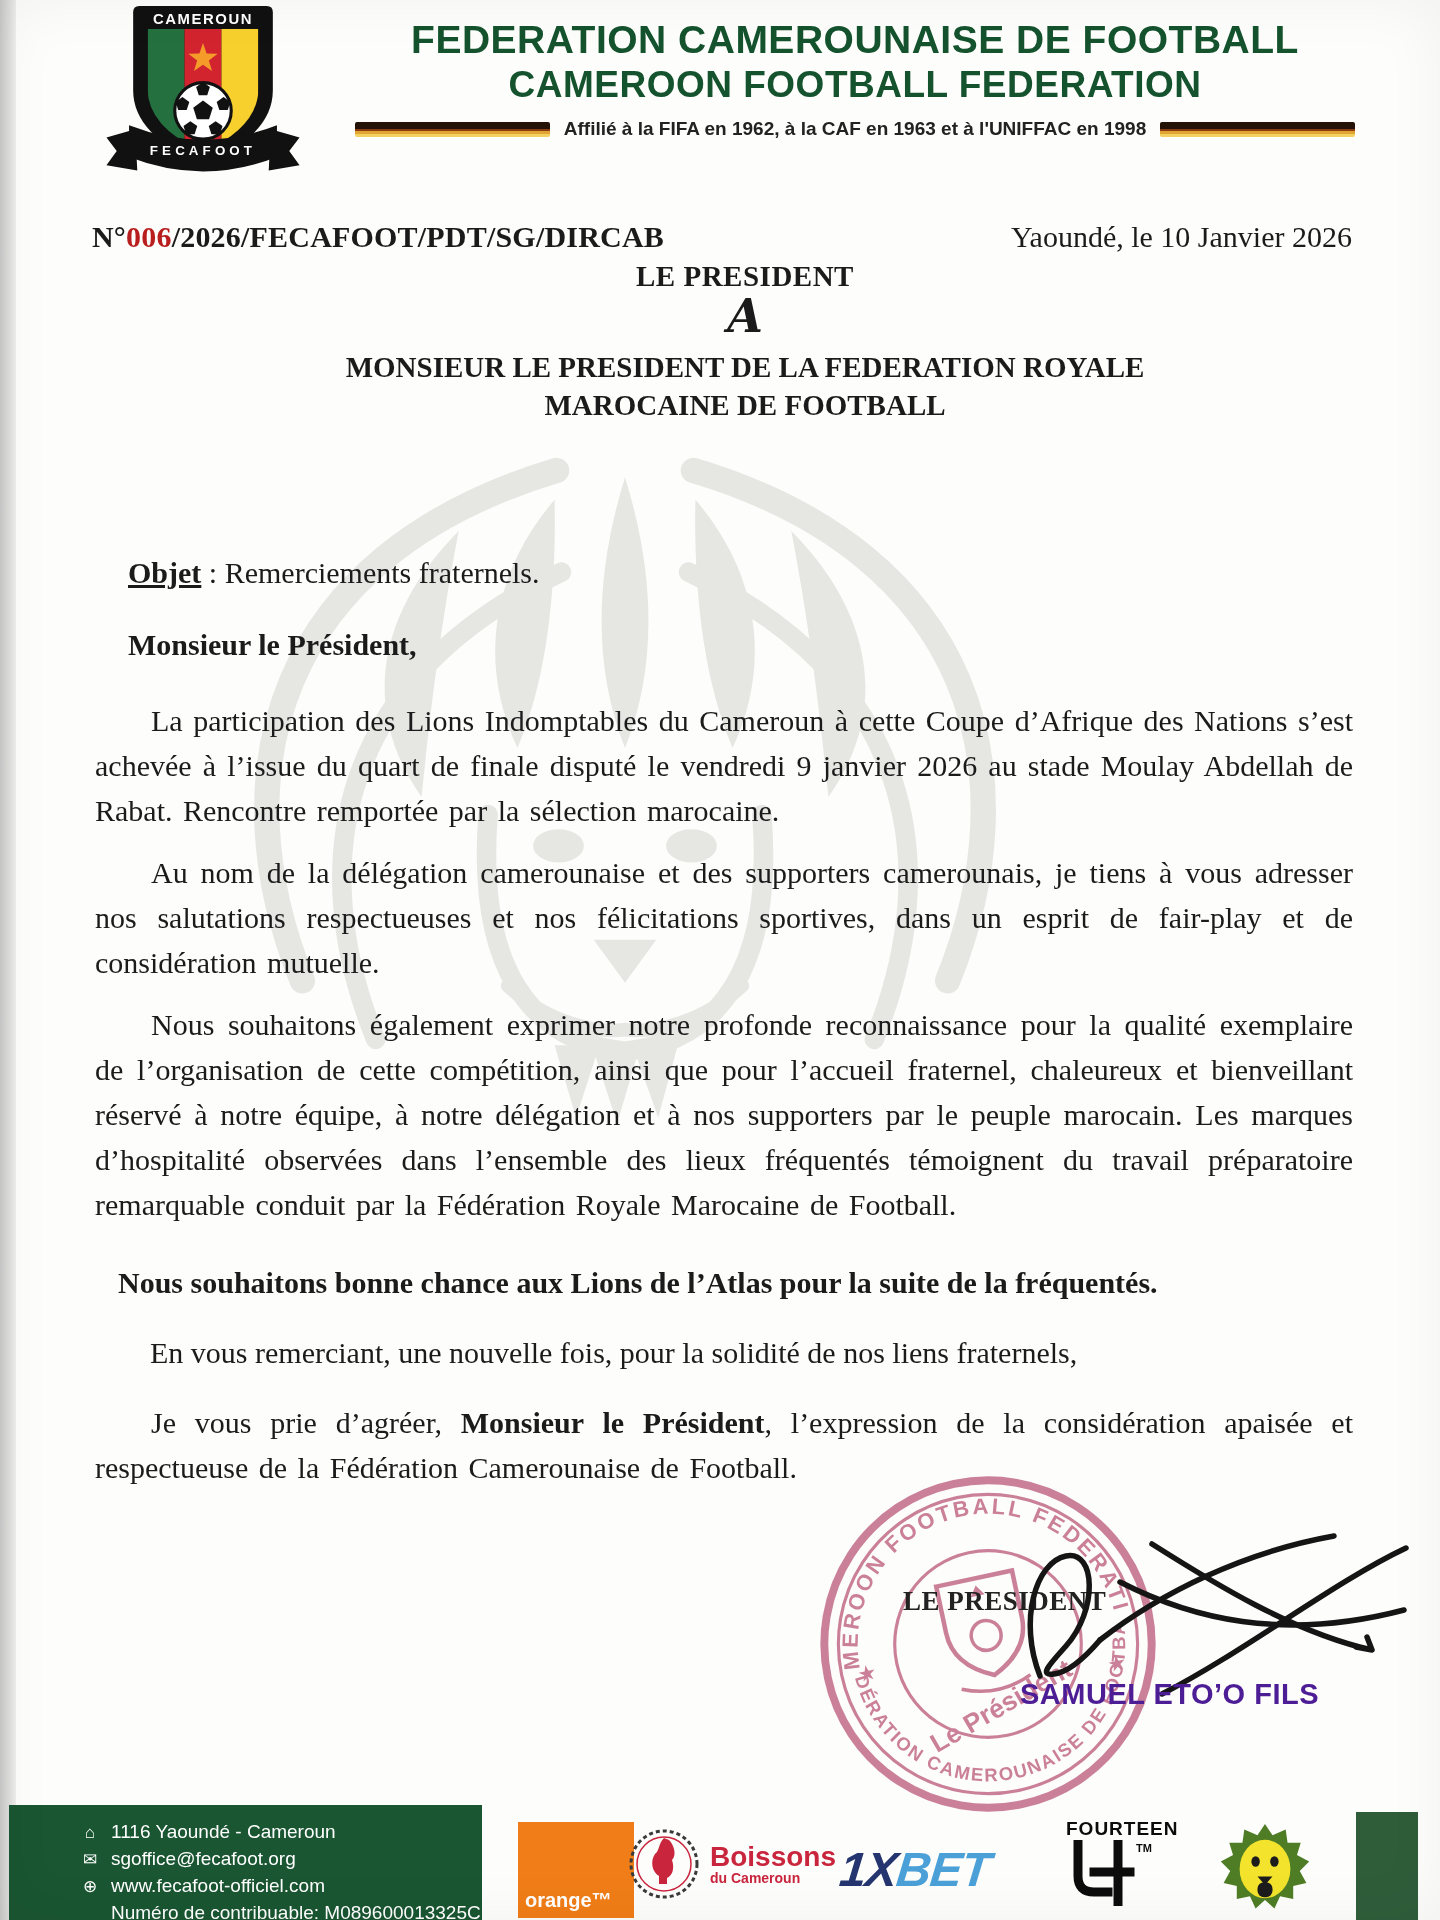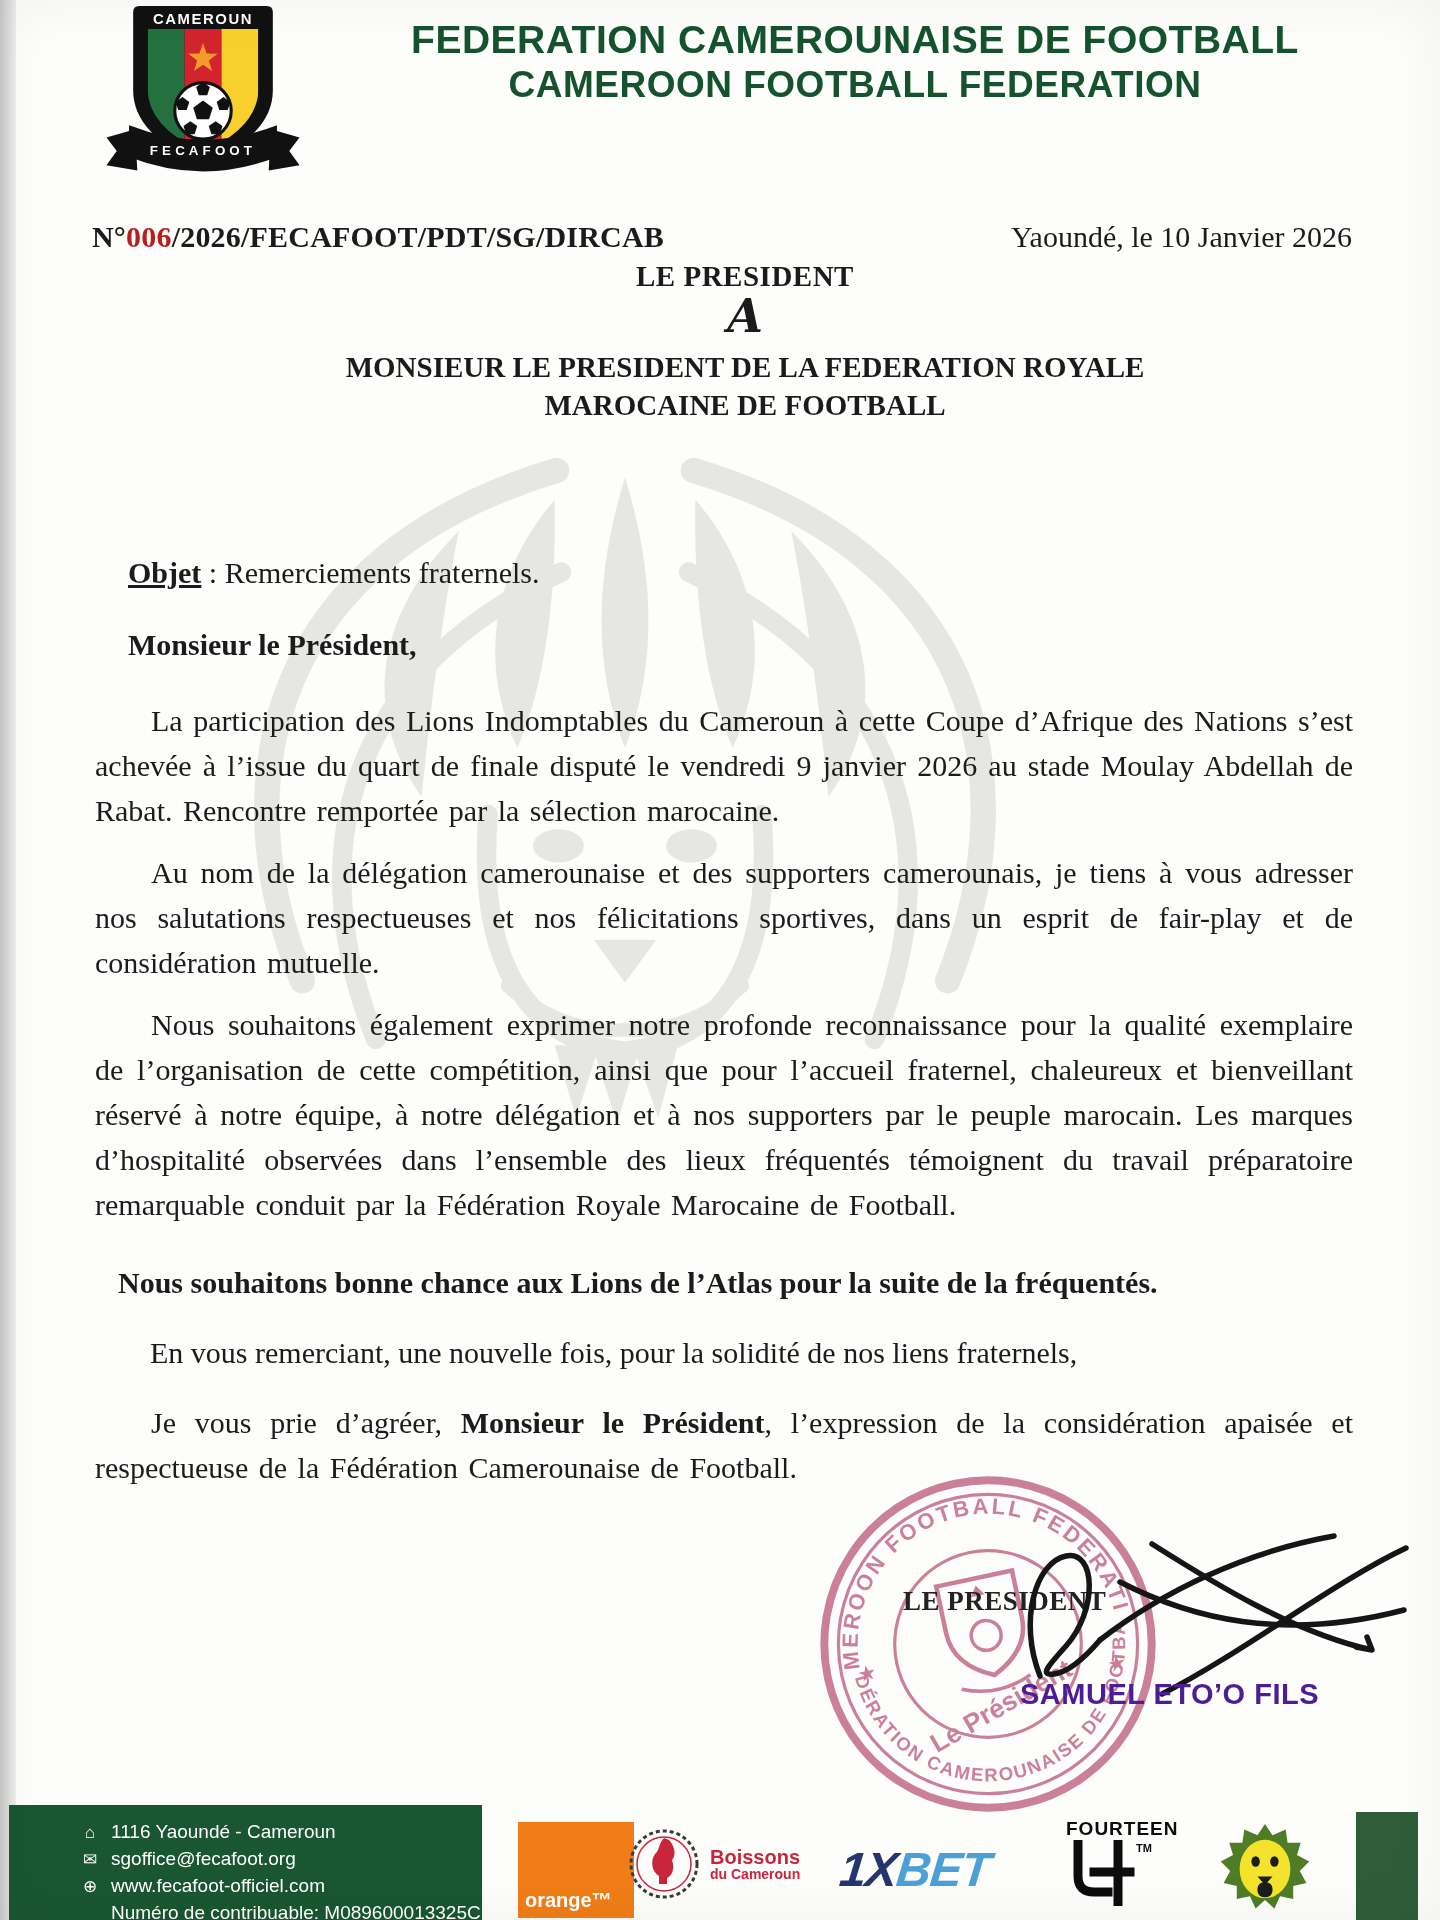--- a/index.html
+++ b/index.html
@@ -55,21 +55,21 @@
 
   
   .f-green{left:9px;top:1805px;width:473px;height:115px;background:#1a5632;color:#fff;
         font-family:"Liberation Sans", sans-serif;font-size:19px;line-height:26px;padding:14px 0 0 70px;box-sizing:border-box;}
   .f-row{display:flex;align-items:baseline;gap:10px;white-space:nowrap;}
   .f-ico{width:22px;display:inline-block;text-align:center;font-size:17px;}
   .f-orange{left:518px;top:1822px;width:116px;height:96px;background:#f07d17;color:#fff;
         font-family:"Liberation Sans", sans-serif;font-weight:bold;font-size:20px;display:flex;align-items:flex-end;padding:17px 0 6px 7px;box-sizing:border-box;}
   .f-boissons{left:626px;top:1826px;display:flex;align-items:center;gap:8px;}
   .f-boissons .txt{color:#c9253d;font-family:"Liberation Sans", sans-serif;line-height:1.02;}
-  .f-boissons .t1{font-size:20px;font-weight:bold;}
+  .f-boissons .t1{font-size:28px;font-weight:bold;}
   .f-boissons .t2{font-size:14px;font-weight:bold;}
   .f-bet{left:840px;top:1842px;font-family:"Liberation Sans", sans-serif;font-weight:bold;font-style:italic;
         font-size:48px;transform:skewX(-6deg);letter-spacing:-1px;}
   .f-bet .p1{color:#24356f;}
   .f-bet .p2{color:#4ba0d8;}
   .f-fourteen{left:1066px;top:1818px;width:136px;font-family:Liberation Sans, sans-serif;color:#0c0c0c;}
   .f-fourteen .word{font-weight:bold;font-size:19px;letter-spacing:1px;}
   .f-fourteen .glyphrow{display:flex;align-items:flex-start;}
   .f-fourteen .tm{font-size:11px;font-weight:bold;margin-top:2px;}
   .f-lion{left:1218px;top:1820px;width:94px;height:98px;}
@@ -137,20 +137,25 @@
       <circle cx="100" cy="106" r="27.5" fill="none" stroke="#111" stroke-width="3"></circle>
     </g>
     <path fill="#111" d="M28,120 q72,28 144,0 l0,31 q-72,28 -144,0 Z"></path>
     <text x="100" y="149" text-anchor="middle" fill="#fff" font-family="Liberation Sans, sans-serif" font-size="13" font-weight="bold" letter-spacing="4">FECAFOOT</text>
   </svg>
 
   <div class="abs titles">
     <div class="title-fr">FEDERATION CAMEROUNAISE DE FOOTBALL</div>
     <div class="title-en">CAMEROON FOOTBALL FEDERATION</div>
   </div>
+  <div class="abs affil-row">
+    <div class="affil-bar"></div>
+    <div class="affil-text">Affilié à la FIFA en 1962, à la CAF en 1963 et à l'UNIFFAC en 1998</div>
+    <div class="affil-bar"></div>
+  </div>
 
   <div class="abs ref-row">
     <div class="ref">
       <span>N°</span><span class="num">006</span><span>/2026/FECAFOOT/PDT/SG/DIRCAB</span>
     </div>
     <div class="dateline">Yaoundé, le 10 Janvier 2026</div>
   </div>
 
   <div class="abs recipient">
     <div class="r-from">LE PRESIDENT</div>

